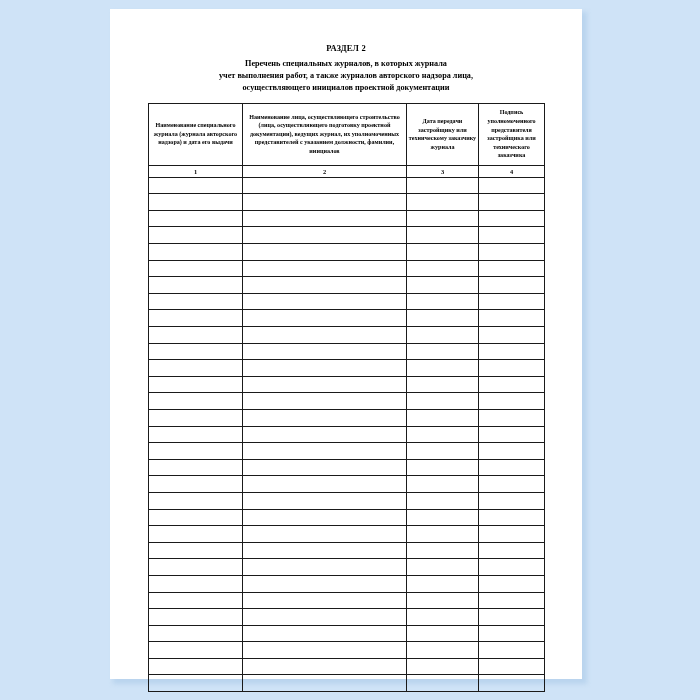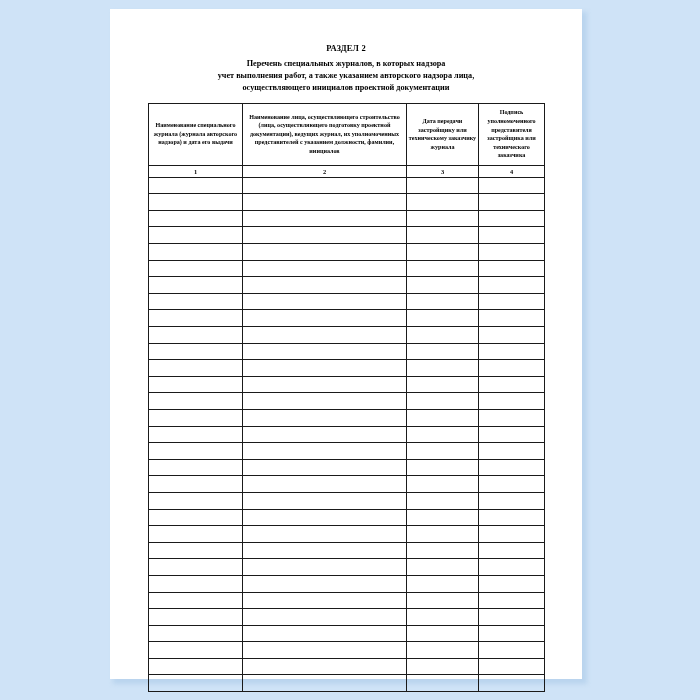--- a/index.html
+++ b/index.html
@@ -95,22 +95,22 @@
 <body>
 
 <div class="scene">
   <div class="page-shadow"></div>
   <div class="page">
     <div class="doc-inner">
 
       <div class="section-title">РАЗДЕЛ 2</div>
 
       <div class="section-subtitle">
-        <div>Перечень специальных журналов, в которых надзора</div>
-        <div>учет выполнения работ, а также указанием авторского надзора лица,</div>
+        <div>Перечень специальных журналов, в которых журнала</div>
+        <div>учет выполнения работ, а также журналов авторского надзора лица,</div>
         <div>осуществляющего инициалов проектной документации</div>
       </div>
 
       <table class="reg">
         <colgroup>
           <col class="col1">
             <col class="col2">
             <col class="col3">
             <col class="col4">
         </colgroup>

